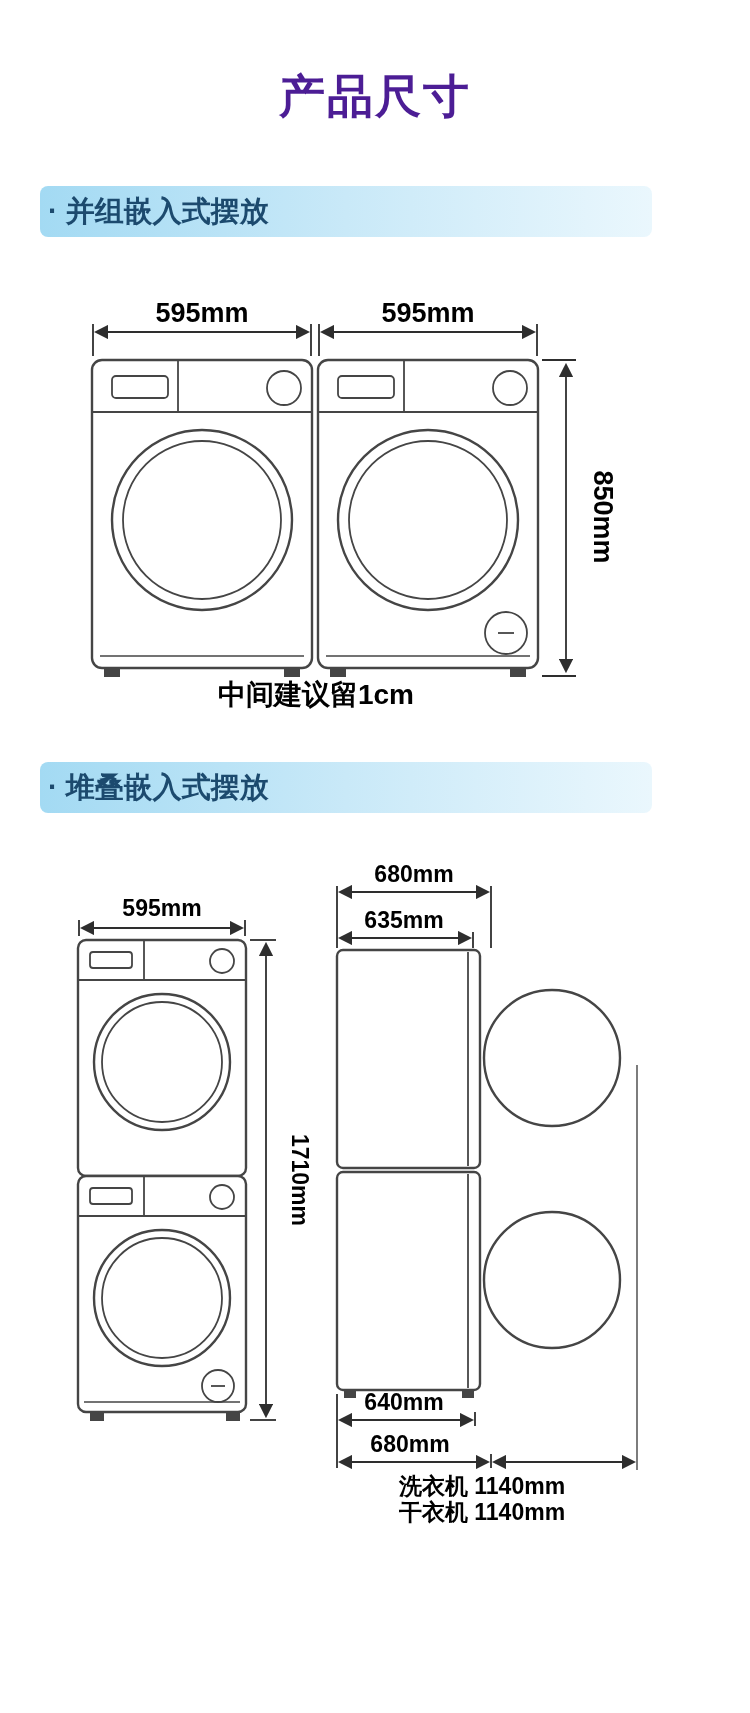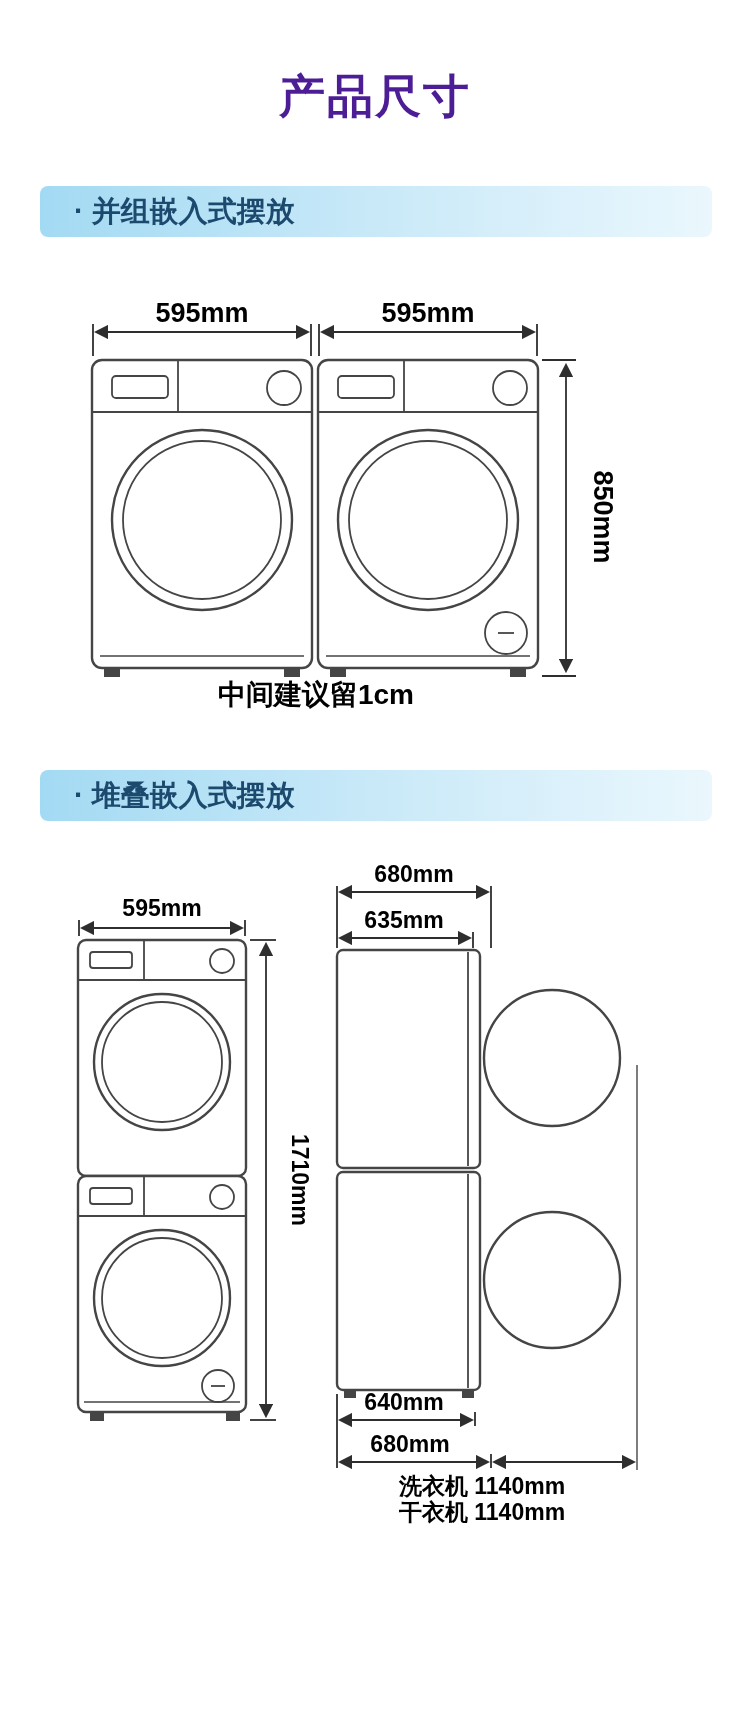--- a/index.html
+++ b/index.html
@@ -7,28 +7,28 @@
   body {
     width:750px; height:1713px; position:relative; overflow:hidden;
     font-family:"Liberation Sans","DejaVu Sans",sans-serif;
   }
   .page-title {
     position:absolute; top:66px; left:0; width:750px;
     text-align:center; font-size:46px; font-weight:bold; color:#4c1d95;
     letter-spacing:2px;
   }
   .section-header {
-    position:absolute; left:40px; width:672px; height:51px;
+    position:absolute; left:40px; width:612px; height:51px;
     border-radius:8px;
     background:linear-gradient(90deg,#a3daf3 0%,#c9e9f8 50%,#eaf7fd 100%);
-    display:flex; align-items:center; padding-left:34px;
+    display:flex; align-items:center; padding-left:8px;
     font-size:29px; font-weight:bold; color:#1c4a6e;
   }
   .hdr1 { top:186px; }
-  .hdr2 { top:762px;margin-top:8px; }
+  .hdr2 { top:762px; }
   svg { position:absolute; left:0; }
   .svg1 { top:280px; }
   .svg2 { top:830px; }
   .outline  { fill:#ffffff; stroke:#454545; stroke-width:2.4; }
   .outline2 { fill:none;    stroke:#454545; stroke-width:2.4; }
   .detail   { fill:none;    stroke:#454545; stroke-width:1.8; }
   .thin     { fill:none;    stroke:#454545; stroke-width:1.4; }
   .foot     { fill:#454545; stroke:none; }
   .dim line { stroke:#2e2e2e; stroke-width:1.8; fill:none; }
   text { font-family:"Liberation Sans","DejaVu Sans",sans-serif; fill:#000; }

